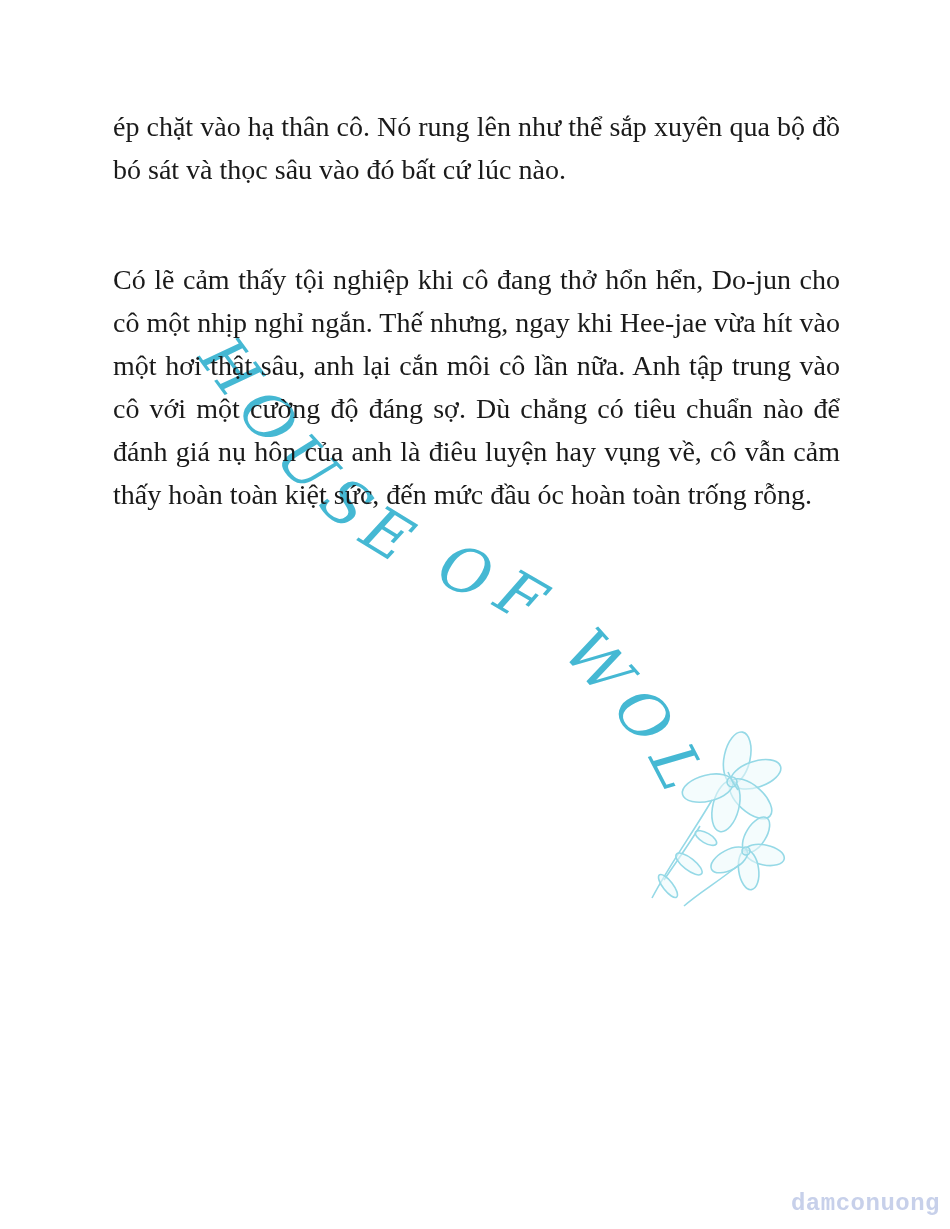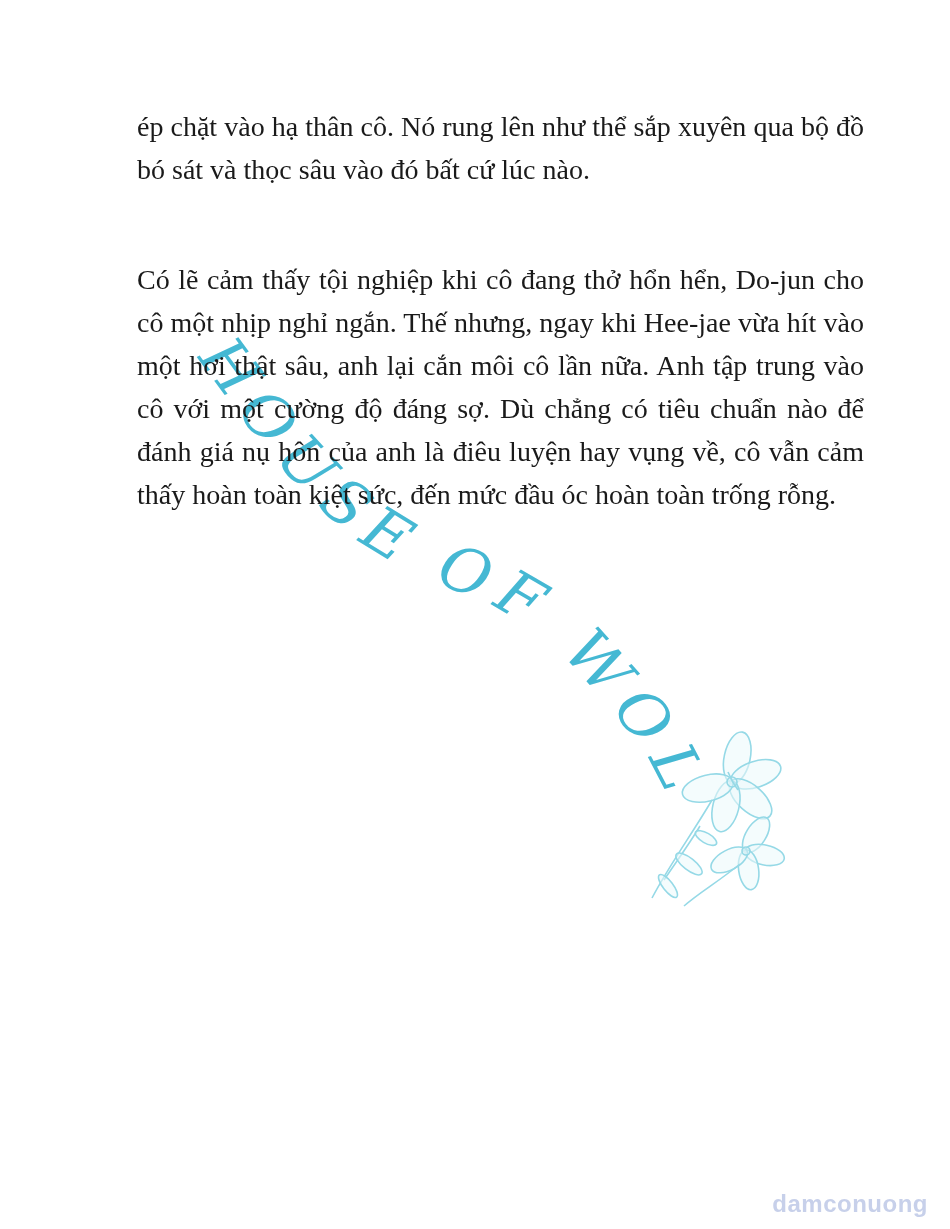--- a/index.html
+++ b/index.html
@@ -33,32 +33,31 @@
   .content {
     position: absolute;
     left: 113px;
     top: 105px;
     width: 727px;
     z-index: 2;
     color: #1a1a1a;
     font-size: 28px;
     line-height: 43px;
     text-align: justify;
-    margin-left: 24px;
   }
   .content p {
     margin: 0 0 67px 0;
   }
   
   .site-wm {
     position: absolute;
     top: 1190px;
-    right: 22px;
+    right: 10px;
     z-index: 3;
-    font-family: Liberation Sans, sans-serif;
+    font-family: Liberation Mono, monospace;
     font-weight: 700;
     font-size: 24px;
     letter-spacing: 0.5px;
     color: #c7d0ea;
     text-shadow: 0 0 3px #ffffff, 0 0 6px #ffffff;
   }
 </style>
 </head>
 <body>
 

